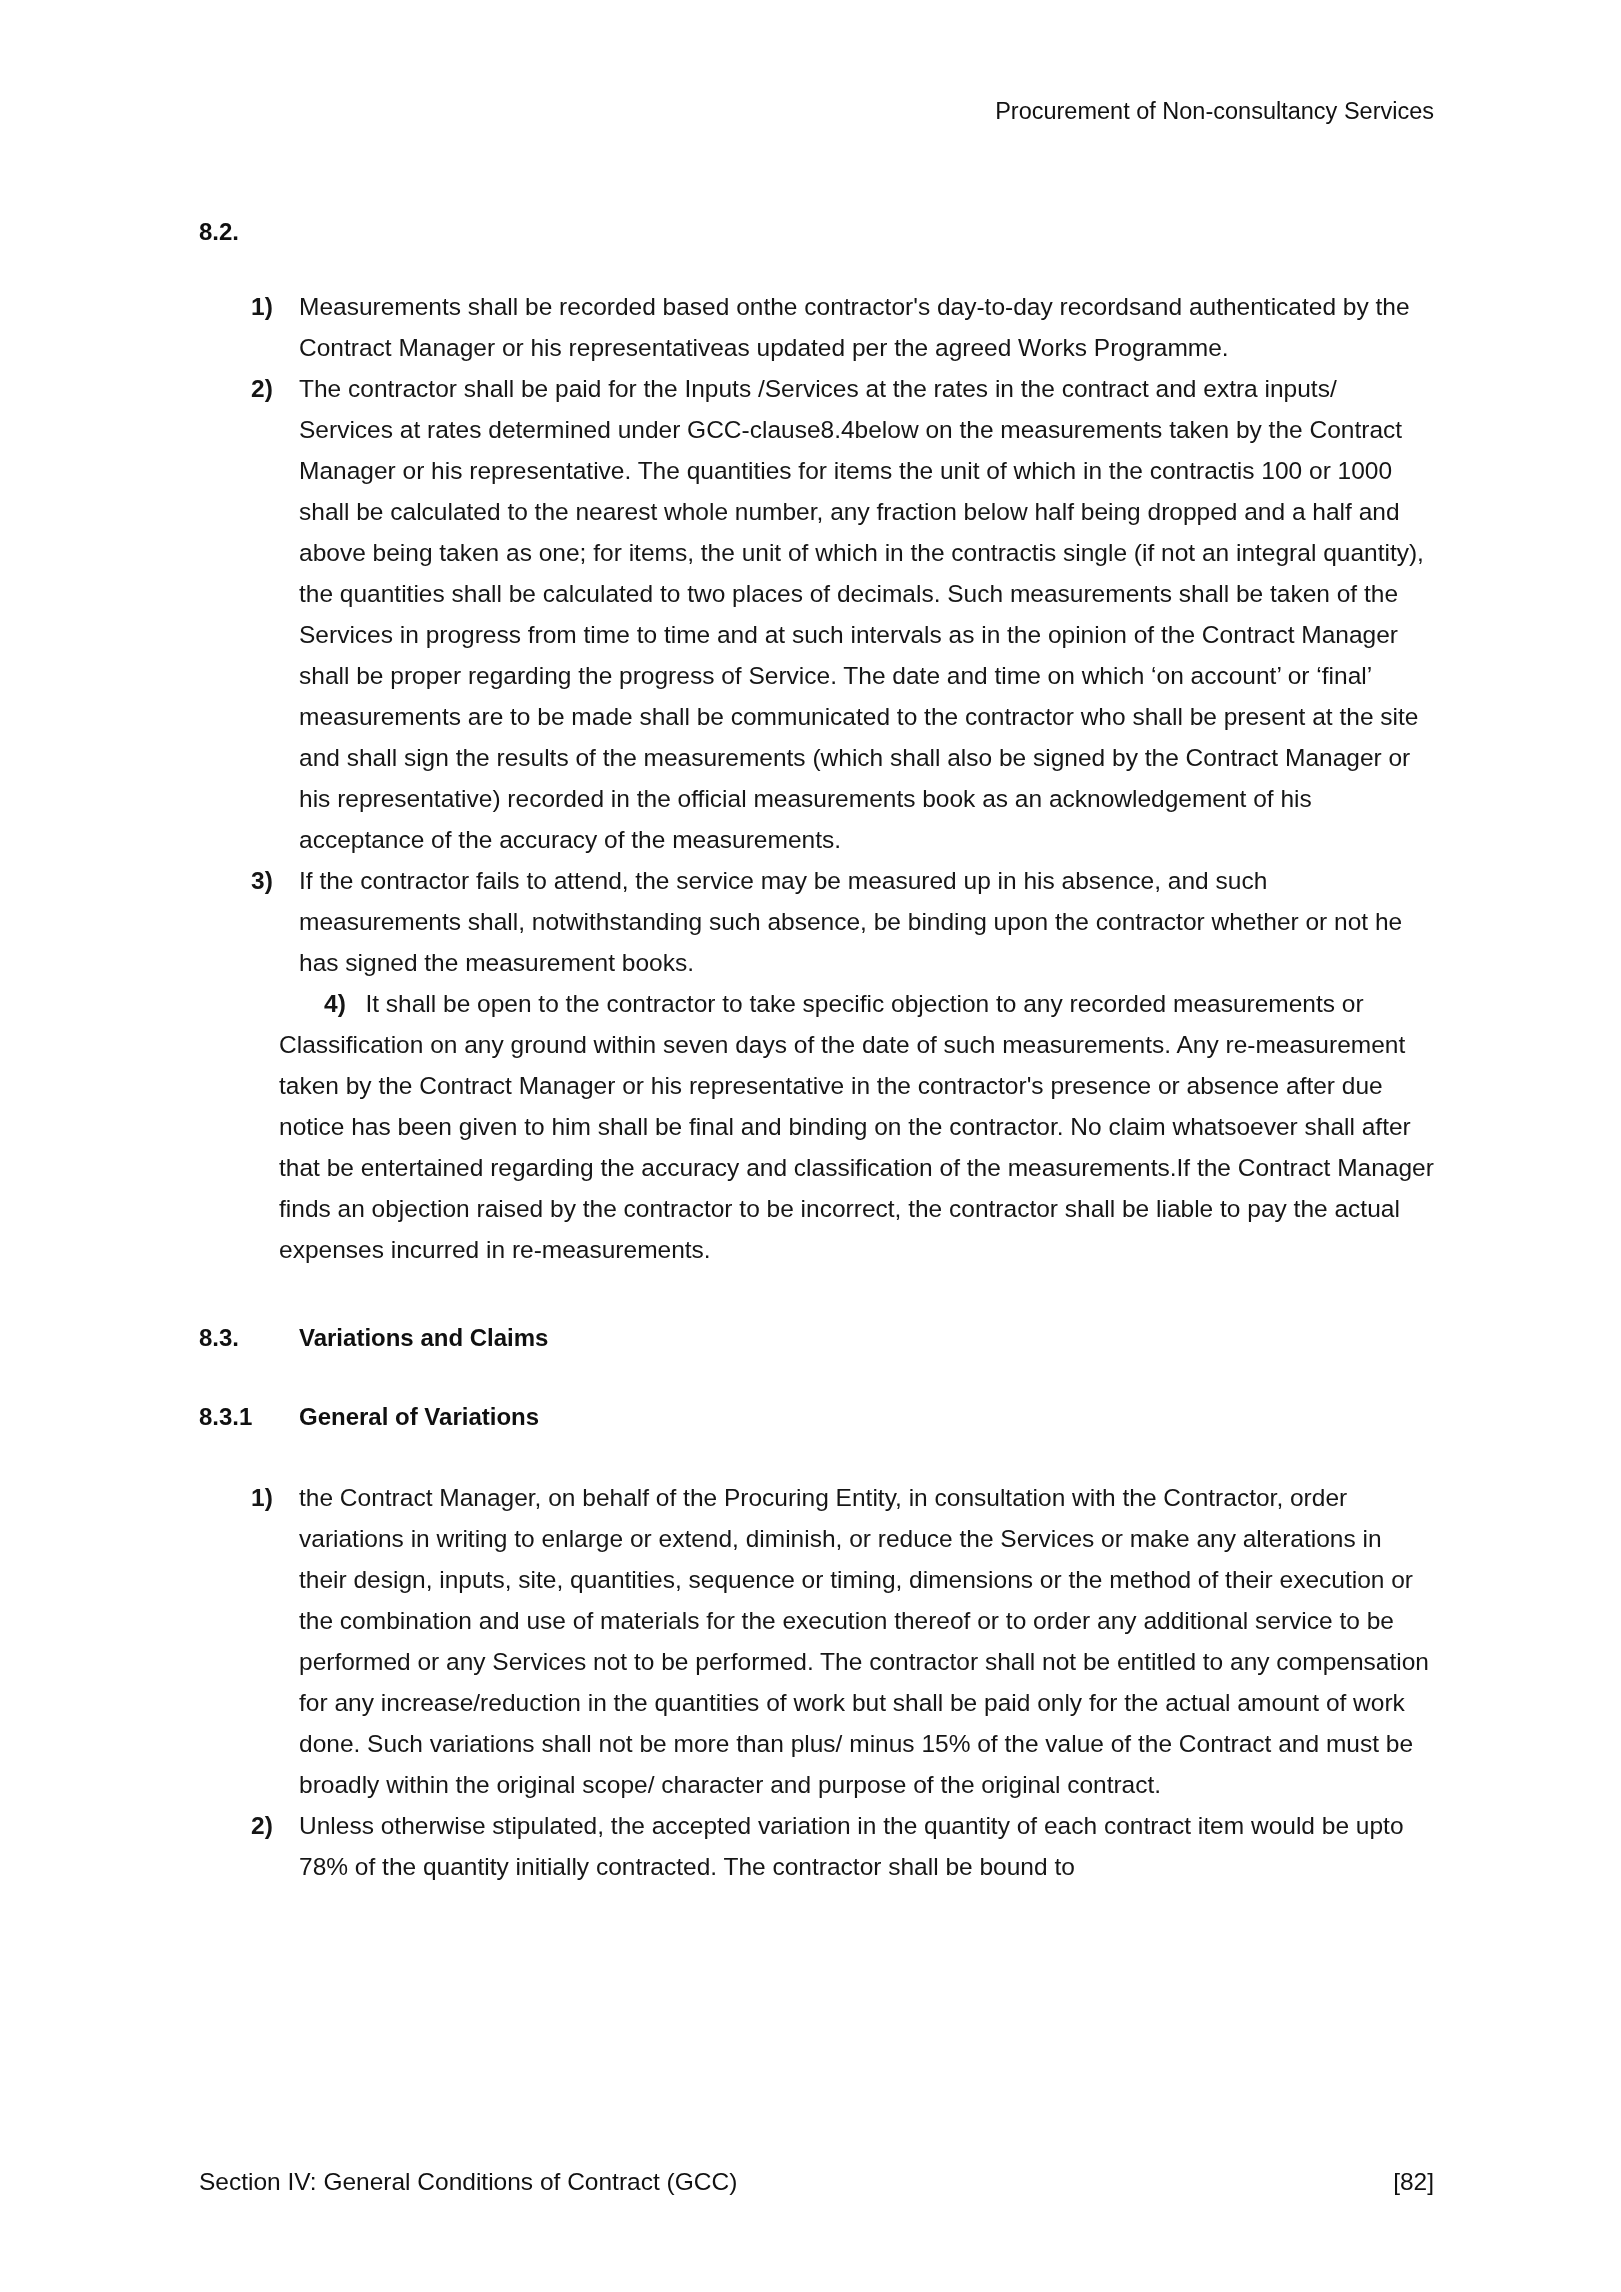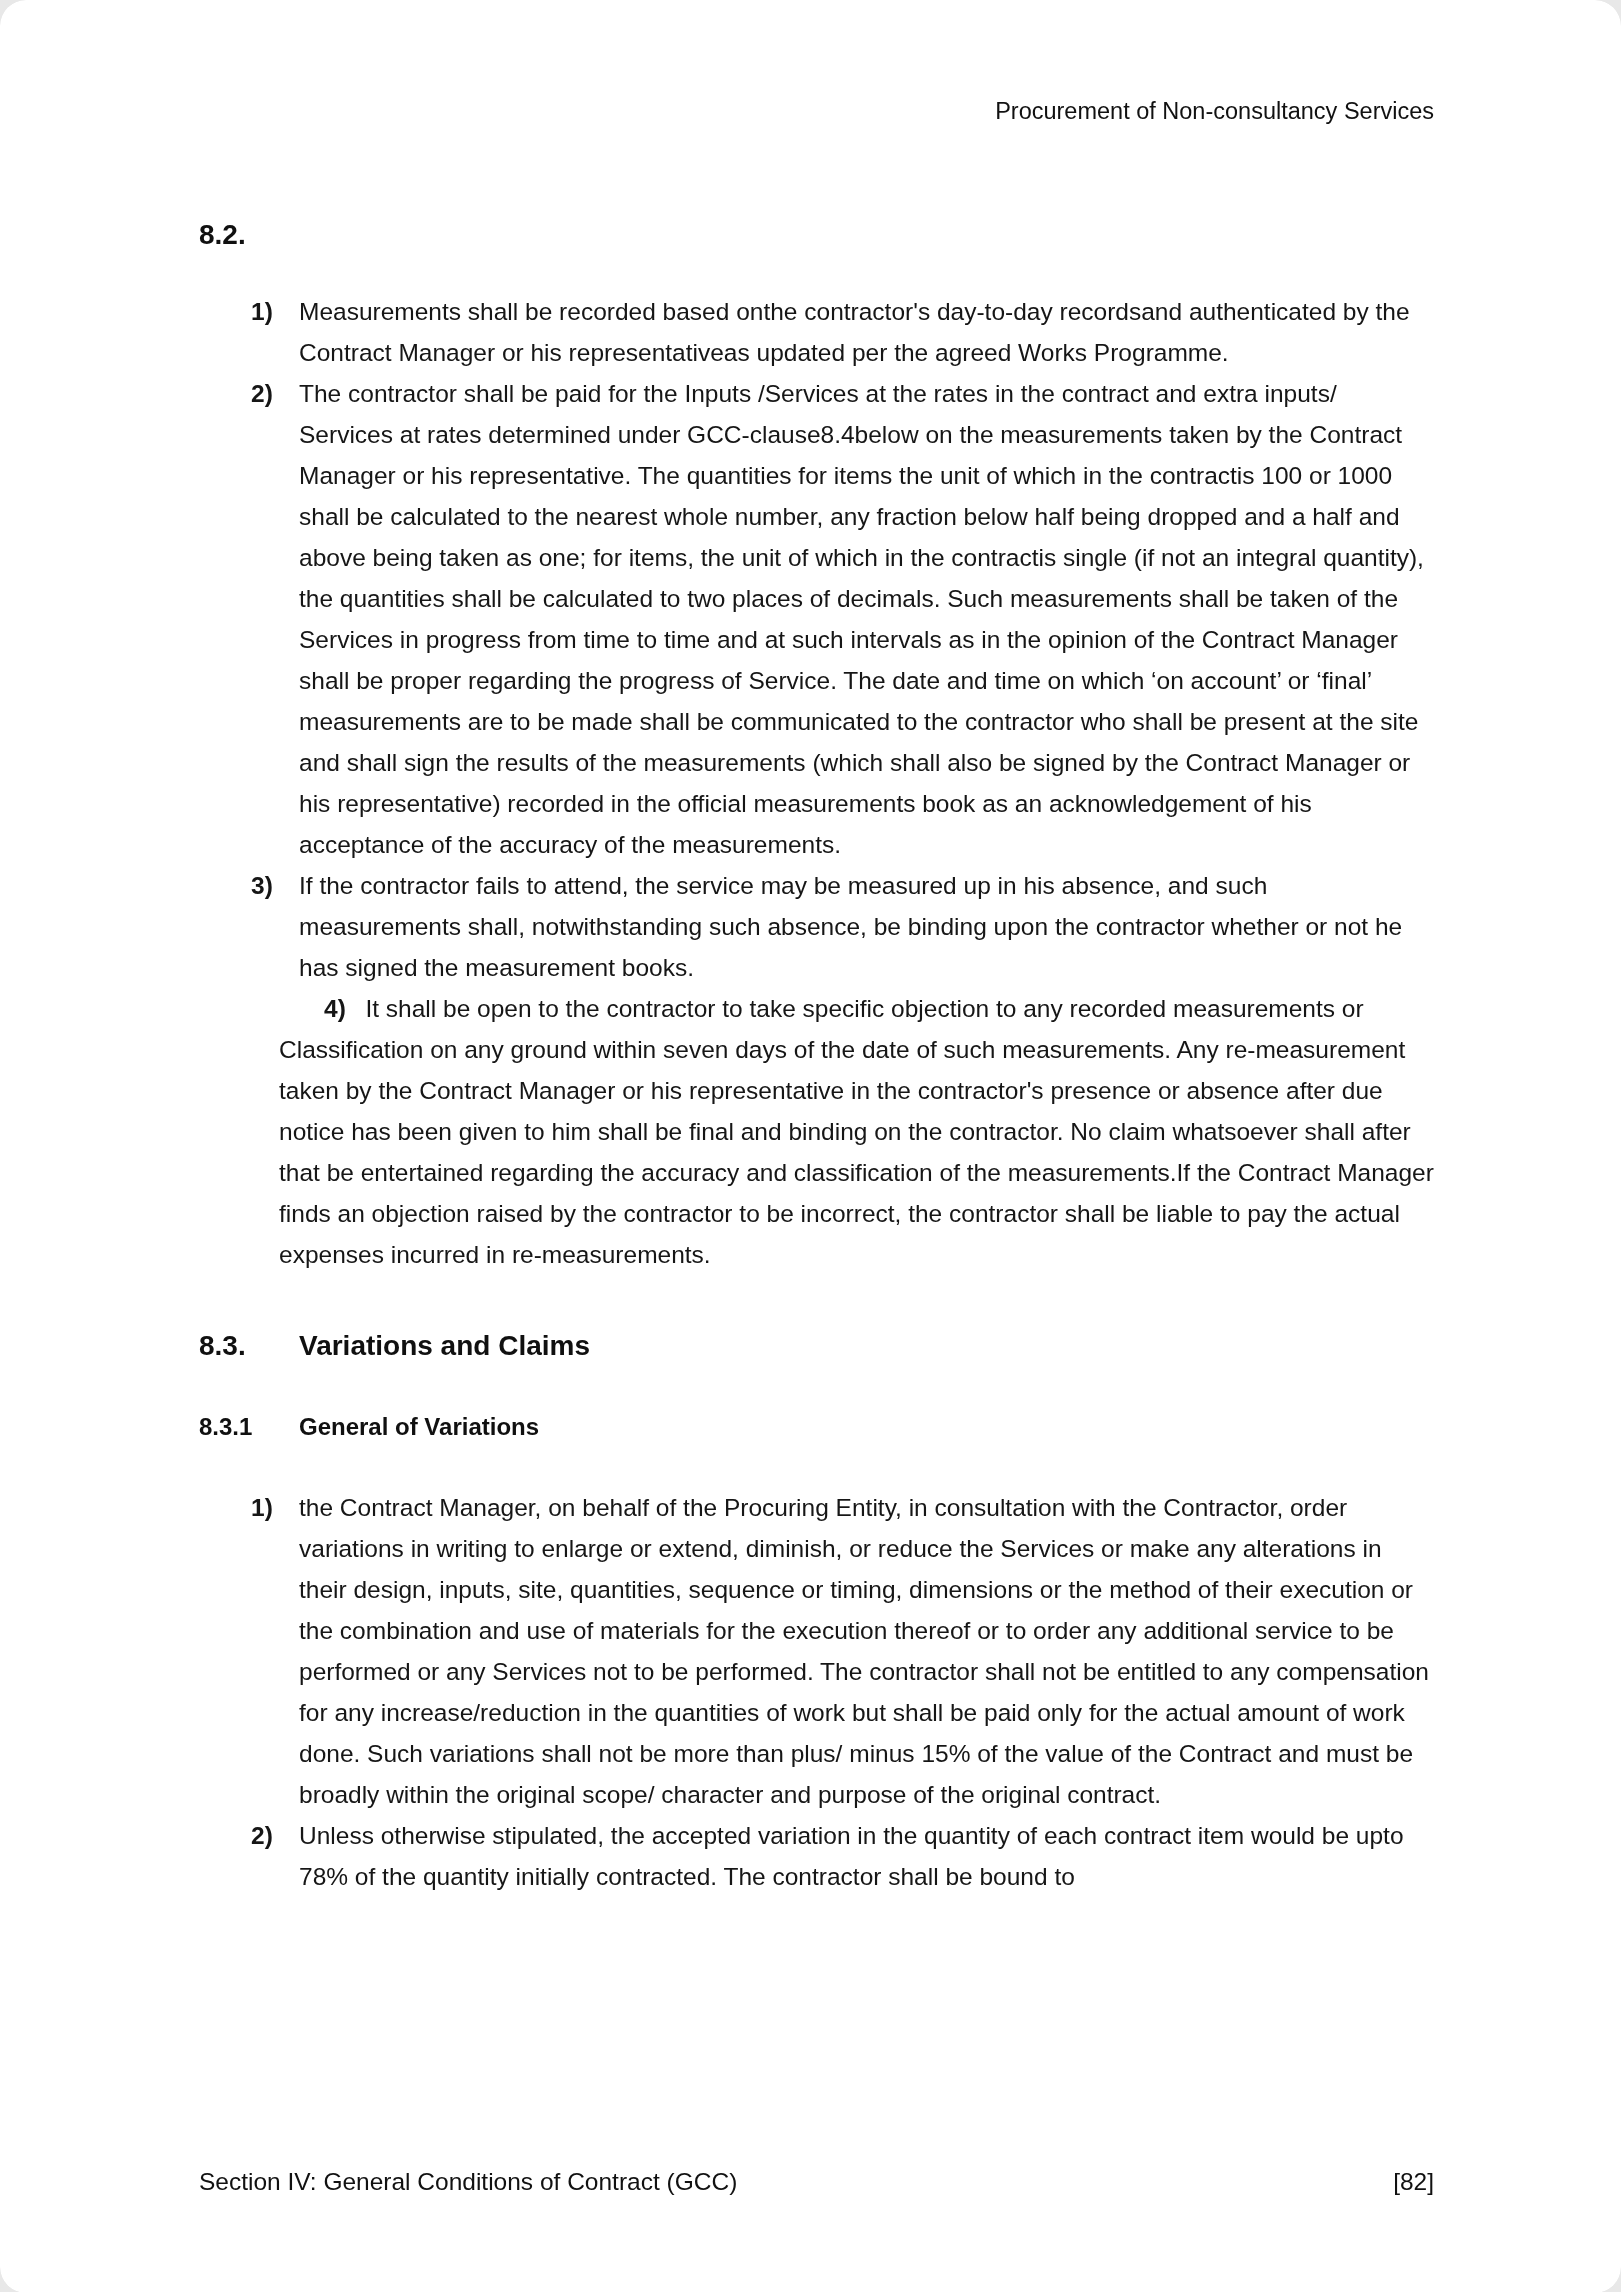--- a/index.html
+++ b/index.html
@@ -1,16 +1,16 @@
 <!DOCTYPE html>
 <html><head>
 <meta charset="utf-8">
 <title>Document Page</title>
 <style>
-  * { margin: 0; padding: 0; box-sizing: border-box; border-radius: 26px; }
+  * { margin: 0; padding: 0; box-sizing: border-box; }
   html, body { background: #e8e8e8; }
   body {
     font-family: "Liberation Sans", "DejaVu Sans", sans-serif;
     -webkit-font-smoothing: antialiased;
   }
   .page {
     position: relative;
     width: 1621px;
     height: 2293px;
     margin: 0 auto;
@@ -22,21 +22,21 @@
   .doc-header {
     text-align: right;
     font-size: 23.5px;
     line-height: 1.3;
     color: #111111;
     margin-bottom: 90px;
   }
   .section-heading {
     display: flex;
     font-weight: bold;
-    font-size: 28px;
+    font-size: 24px;
     line-height: 1.25;
     color: #101010;
     margin-bottom: 39px;
   }
   .section-heading .section-number { width: 100px; flex-shrink: 0; }
   .section-heading.sub {
     font-size: 24px;
     margin-top: 49px;
     margin-bottom: 0;
   }

